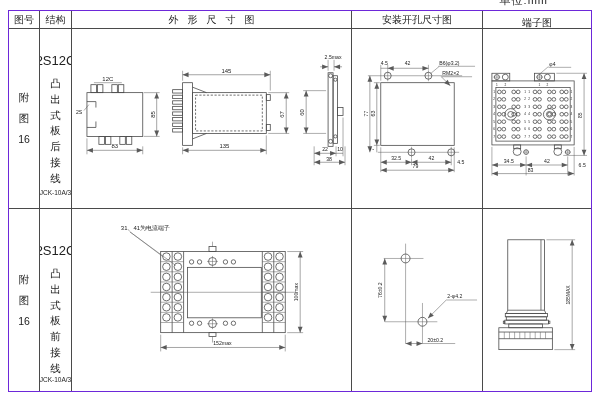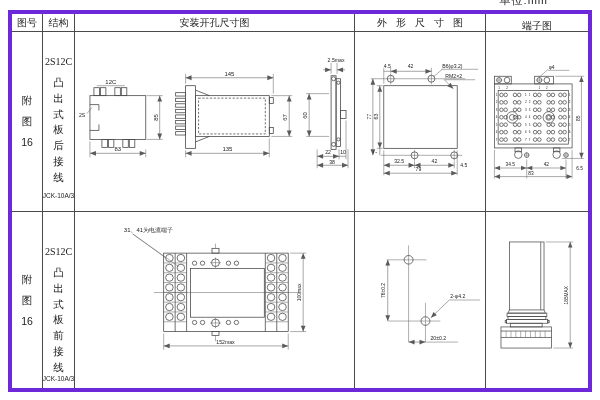--- a/index.html
+++ b/index.html
@@ -1,30 +1,30 @@
 <!DOCTYPE html>
 <html><head>
 <meta charset="utf-8">
 <style>
   * { margin:0; padding:0; box-sizing:border-box; }
   html,body { width:600px; height:400px; }
   body { background:#fff; font-family:"Liberation Sans","DejaVu Sans",sans-serif; color:#333; overflow:hidden; }
   .sheet { position:relative; width:600px; height:400px; background:#fff; }
   .unit { position:absolute; top:-7px; right:52px; font-size:11px; color:#222; letter-spacing:1px; }
-  .tbl { position:absolute; left:8px; top:10px; width:584px; height:382px; border:4px solid #6d28d9;
+  .tbl { position:absolute; left:8px; top:10px; width:584px; height:382px; border:1px solid #6d28d9;
          display:grid; grid-template-columns:31px 32px 280px 131px 1fr; grid-template-rows:18px 180px 1fr; }
   .cell { border-right:1px solid #4a4a4a; border-bottom:1px solid #4a4a4a; overflow:hidden; background:#fff; }
   .cell.lastcol { border-right:none;margin-top:7px; }
   .cell.lastrow { border-bottom:none; }
   .head { display:flex; align-items:center; justify-content:center; font-size:10px; color:#222; white-space:nowrap; }
   .head.sp { letter-spacing:9px; text-indent:9px; }
   .figno { display:flex; align-items:center; justify-content:center; text-align:center;
            white-space:pre-line; font-size:10.5px; line-height:2.0; color:#222; }
   .structcell { display:flex; flex-direction:column; align-items:center; color:#222; }
-  .model { margin-top:24px; font-size:10px; white-space:nowrap;font-family:Liberation Serif, serif; }
+  .model { margin-top:24px; font-size:13px; white-space:nowrap; }
   .vstruct { margin-top:8px; white-space:pre-line; text-align:center; line-height:1.5; font-size:10.5px; }
   .typecode { margin-top:auto; margin-bottom:12px; font-size:6.5px; white-space:nowrap; }
   .draw { display:block; }
   .draw svg { display:block; width:100%; height:100%; }
   svg text { font-family:"Liberation Sans","DejaVu Sans",sans-serif; fill:#222; }
   .ln { fill:none; stroke:#4a4a4a; stroke-width:0.8; }
   .thin { fill:none; stroke:#5a5a5a; stroke-width:0.5; }
   .dim { fill:none; stroke:#5a5a5a; stroke-width:0.55; }
   .dsh { stroke-dasharray:2.2 1.6; }
   .t6 { font-size:6px; } .t5 { font-size:5.2px; } .t3 { font-size:3.2px; }
@@ -32,22 +32,22 @@
 </head>
 <body>
 
 <div class="sheet">
   <div class="unit">单位:mm</div>
 
   <div class="tbl">
 
     <div class="cell head">图号</div>
     <div class="cell head">结构</div>
+    <div class="cell head sp">外形尺寸图</div>
     <div class="cell head">安装开孔尺寸图</div>
-    <div class="cell head sp">外形尺寸图</div>
     <div class="cell head lastcol">端子图</div>
 
     <div class="cell figno">附
 图
 16</div>
     <div class="cell structcell">
       <div class="model">2S12C</div>
       <div class="vstruct">凸
 出
 式

